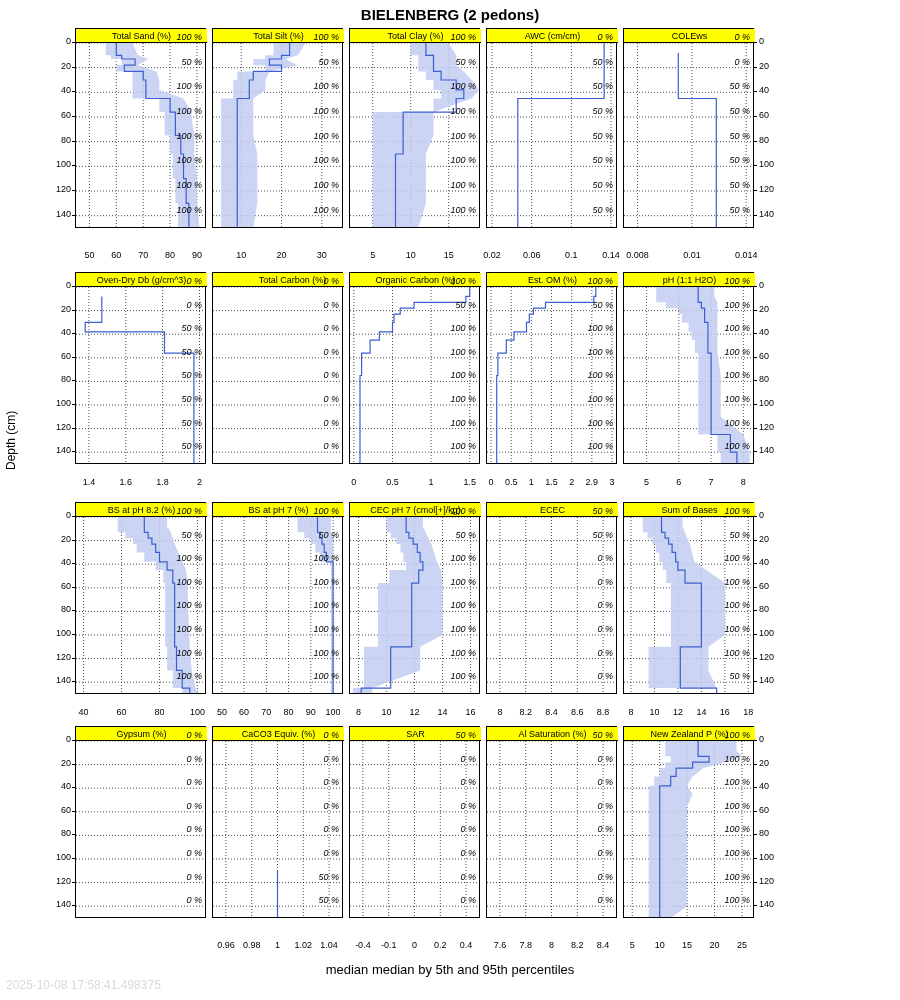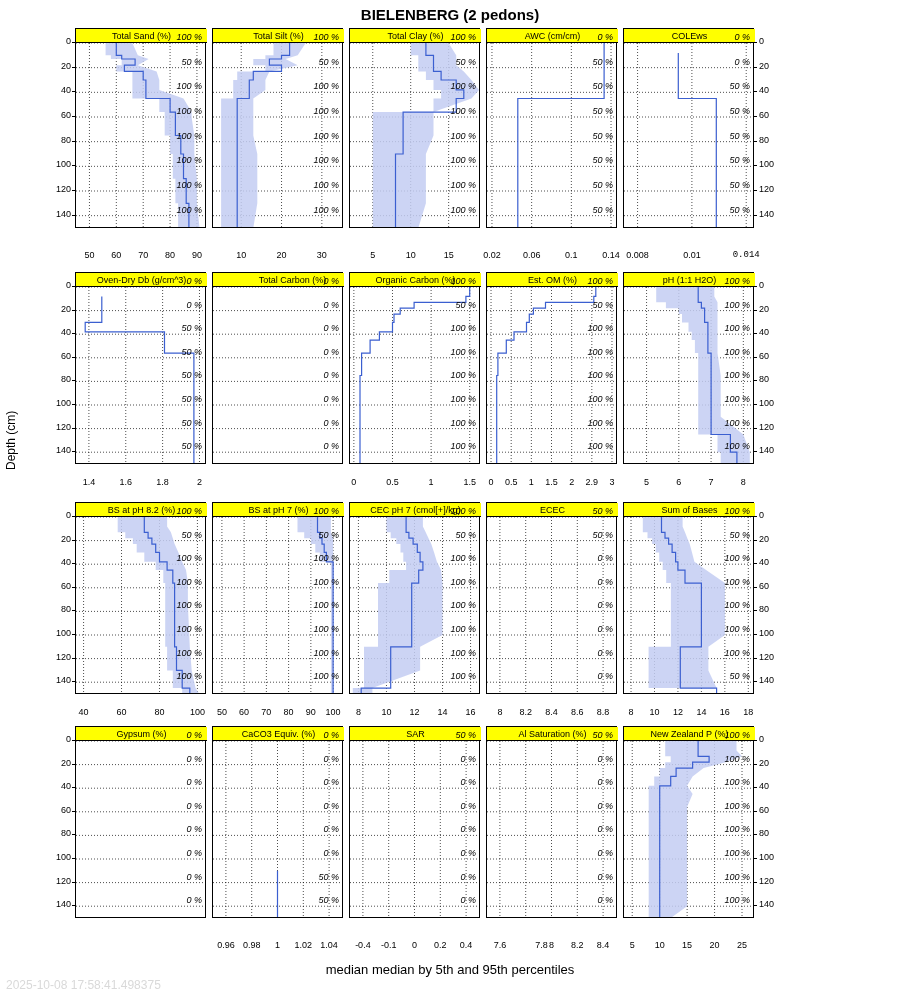--- a/index.html
+++ b/index.html
@@ -256,21 +256,21 @@
     <div class="pct-lab" style="left: 710px; width: 40px; top: 32px;">0 %</div>
     <div class="pct-lab" style="left: 710px; width: 40px; top: 56.6667px;">0 %</div>
     <div class="pct-lab" style="left: 710px; width: 40px; top: 81.3333px;">50 %</div>
     <div class="pct-lab" style="left: 710px; width: 40px; top: 106px;">50 %</div>
     <div class="pct-lab" style="left: 710px; width: 40px; top: 130.667px;">50 %</div>
     <div class="pct-lab" style="left: 710px; width: 40px; top: 155.333px;">50 %</div>
     <div class="pct-lab" style="left: 710px; width: 40px; top: 180px;">50 %</div>
     <div class="pct-lab" style="left: 710px; width: 40px; top: 204.667px;">50 %</div>
     <div class="xaxis" style="left: 615.579px; width: 44px; top: 250px;">0.008</div>
     <div class="xaxis" style="left: 669.895px; width: 44px; top: 250px;">0.01</div>
-    <div class="xaxis" style="left: 724.211px; width: 44px; top: 250px; font-family: Liberation Mono, monospace;">0.014</div>
+    <div class="xaxis" style="left: 724.211px; width: 44px; top: 250px;">0.014</div>
     <div class="panel" style="left: 75px; top: 272px; width: 131px; height: 192px;">
       <div class="panel-strip" style="width: 131px; background: rgb(255, 255, 0);">Oven-Dry Db (g/cm^3)</div>
       <div class="plotarea">
         <svg width="129" height="177">
           <line x1="0" x2="129" y1="0" y2="0" stroke="#000" stroke-width="0.7" stroke-dasharray="1,2"></line>
           <line x1="0" x2="129" y1="23.6" y2="23.6" stroke="#000" stroke-width="0.7" stroke-dasharray="1,2"></line>
           <line x1="0" x2="129" y1="47.2" y2="47.2" stroke="#000" stroke-width="0.7" stroke-dasharray="1,2"></line>
           <line x1="0" x2="129" y1="70.8" y2="70.8" stroke="#000" stroke-width="0.7" stroke-dasharray="1,2"></line>
           <line x1="0" x2="129" y1="94.4" y2="94.4" stroke="#000" stroke-width="0.7" stroke-dasharray="1,2"></line>
           <line x1="0" x2="129" y1="118" y2="118" stroke="#000" stroke-width="0.7" stroke-dasharray="1,2"></line>
@@ -789,21 +789,21 @@
     </div>
     <div class="pct-lab" style="left: 573px; width: 40px; top: 730px;">50 %</div>
     <div class="pct-lab" style="left: 573px; width: 40px; top: 753.6px;">0 %</div>
     <div class="pct-lab" style="left: 573px; width: 40px; top: 777.2px;">0 %</div>
     <div class="pct-lab" style="left: 573px; width: 40px; top: 800.8px;">0 %</div>
     <div class="pct-lab" style="left: 573px; width: 40px; top: 824.4px;">0 %</div>
     <div class="pct-lab" style="left: 573px; width: 40px; top: 848px;">0 %</div>
     <div class="pct-lab" style="left: 573px; width: 40px; top: 871.6px;">0 %</div>
     <div class="pct-lab" style="left: 573px; width: 40px; top: 895.2px;">0 %</div>
     <div class="xaxis" style="left: 477.9px; width: 44px; top: 940px;">7.6</div>
-    <div class="xaxis" style="left: 503.7px; width: 44px; top: 940px; text-align: right;">7.8</div>
+    <div class="xaxis" style="left: 503.7px; width: 44px; top: 940px;">7.8</div>
     <div class="xaxis" style="left: 529.5px; width: 44px; top: 940px;">8</div>
     <div class="xaxis" style="left: 555.3px; width: 44px; top: 940px;">8.2</div>
     <div class="xaxis" style="left: 581.1px; width: 44px; top: 940px;">8.4</div>
     <div class="panel" style="left: 623px; top: 726px; width: 131px; height: 192px;">
       <div class="panel-strip" style="width: 131px; background: rgb(255, 255, 0);">New Zealand P (%)</div>
       <div class="plotarea">
         <svg width="129" height="177">
           <line x1="0" x2="129" y1="0" y2="0" stroke="#000" stroke-width="0.7" stroke-dasharray="1,2"></line>
           <line x1="0" x2="129" y1="23.6" y2="23.6" stroke="#000" stroke-width="0.7" stroke-dasharray="1,2"></line>
           <line x1="0" x2="129" y1="47.2" y2="47.2" stroke="#000" stroke-width="0.7" stroke-dasharray="1,2"></line>

